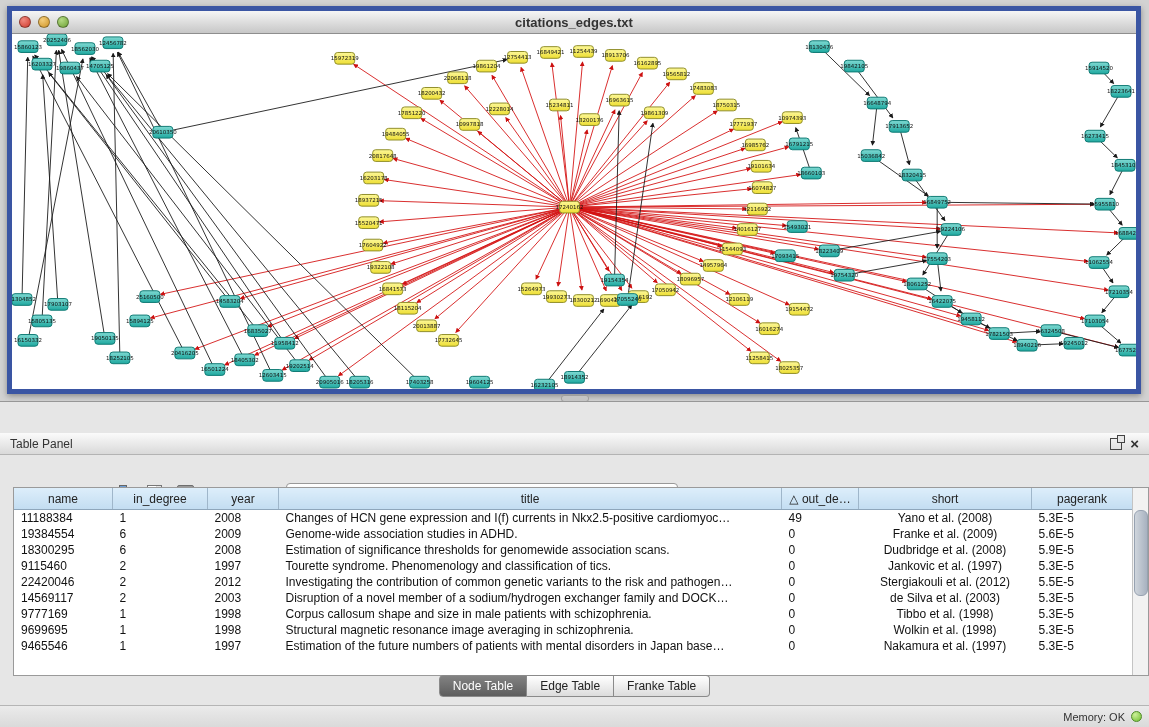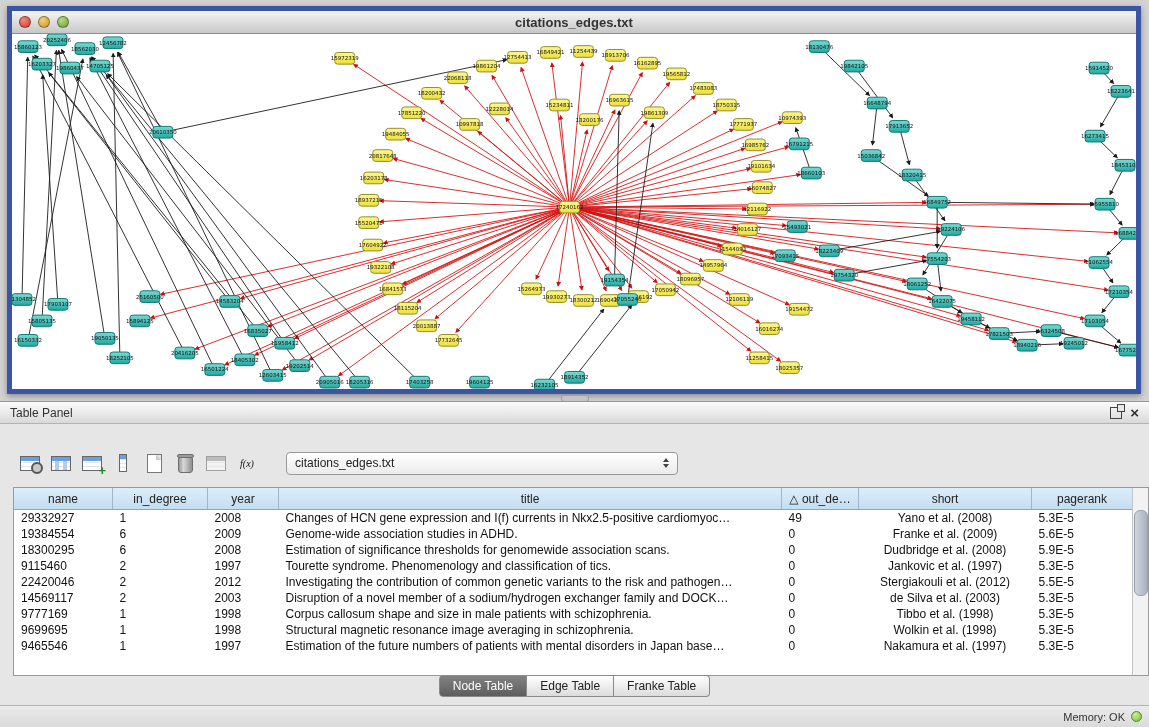--- a/index.html
+++ b/index.html
@@ -27,21 +27,21 @@
 
   
   .split-grip{position:absolute;top:395px;left:561px;width:26px;height:5px;background:#c4c4c4;
               border:1px solid #9e9e9e;border-radius:3px;}
 
   
   .table-panel{position:absolute;top:401px;left:0;right:0;bottom:22px;background:#e6e6e6;
                border-top:1px solid #979797;}
   .panel-header{height:21px;display:flex;align-items:center;gap:8px;padding:0 10px;
                 background:linear-gradient(#fbfbfb,#d9d9d9);border-bottom:1px solid #b3b3b3;
-                font-size:12px;color:#333;}
+                font-size:12px;color:#333;margin-top:31px;}
   .panel-header .spacer{flex:1;}
   .float-ic{width:10px;height:10px;border:1px solid #444;position:relative;display:inline-block;}
   .float-ic::after{content:"";position:absolute;top:-4px;right:-4px;width:6px;height:6px;
                    background:#e8e8e8;border:1px solid #444;}
   .close-ic{font-size:15px;font-weight:bold;color:#333;line-height:14px;cursor:default;}
 
   
   .toolbar{display:flex;align-items:center;margin:24px 0 0 16px;height:30px;}
   .tool-btn{width:28px;height:27px;display:flex;align-items:center;justify-content:center;margin-right:3px;}
   .mini-table{width:20px;height:15px;background:
@@ -805,21 +805,21 @@
               <th class="col-1">in_degree</th>
               <th class="col-2">year</th>
               <th class="col-3">title</th>
               <th class="col-4">△ out_de…</th>
               <th class="col-5">short</th>
               <th class="col-6">pagerank</th>
             </tr>
           </thead>
         <tbody>
             <tr>
-              <td class="col-0">29332927</td>
+              <td class="col-0">11188384</td>
               <td class="col-1">1</td>
               <td class="col-2">2008</td>
               <td class="col-3">Changes of HCN gene expression and I(f) currents in Nkx2.5-positive cardiomyoc…</td>
               <td class="col-4">49</td>
               <td class="col-5">Yano et al. (2008)</td>
               <td class="col-6">5.3E-5</td>
             </tr>
             <tr>
               <td class="col-0">19384554</td>
               <td class="col-1">6</td>

